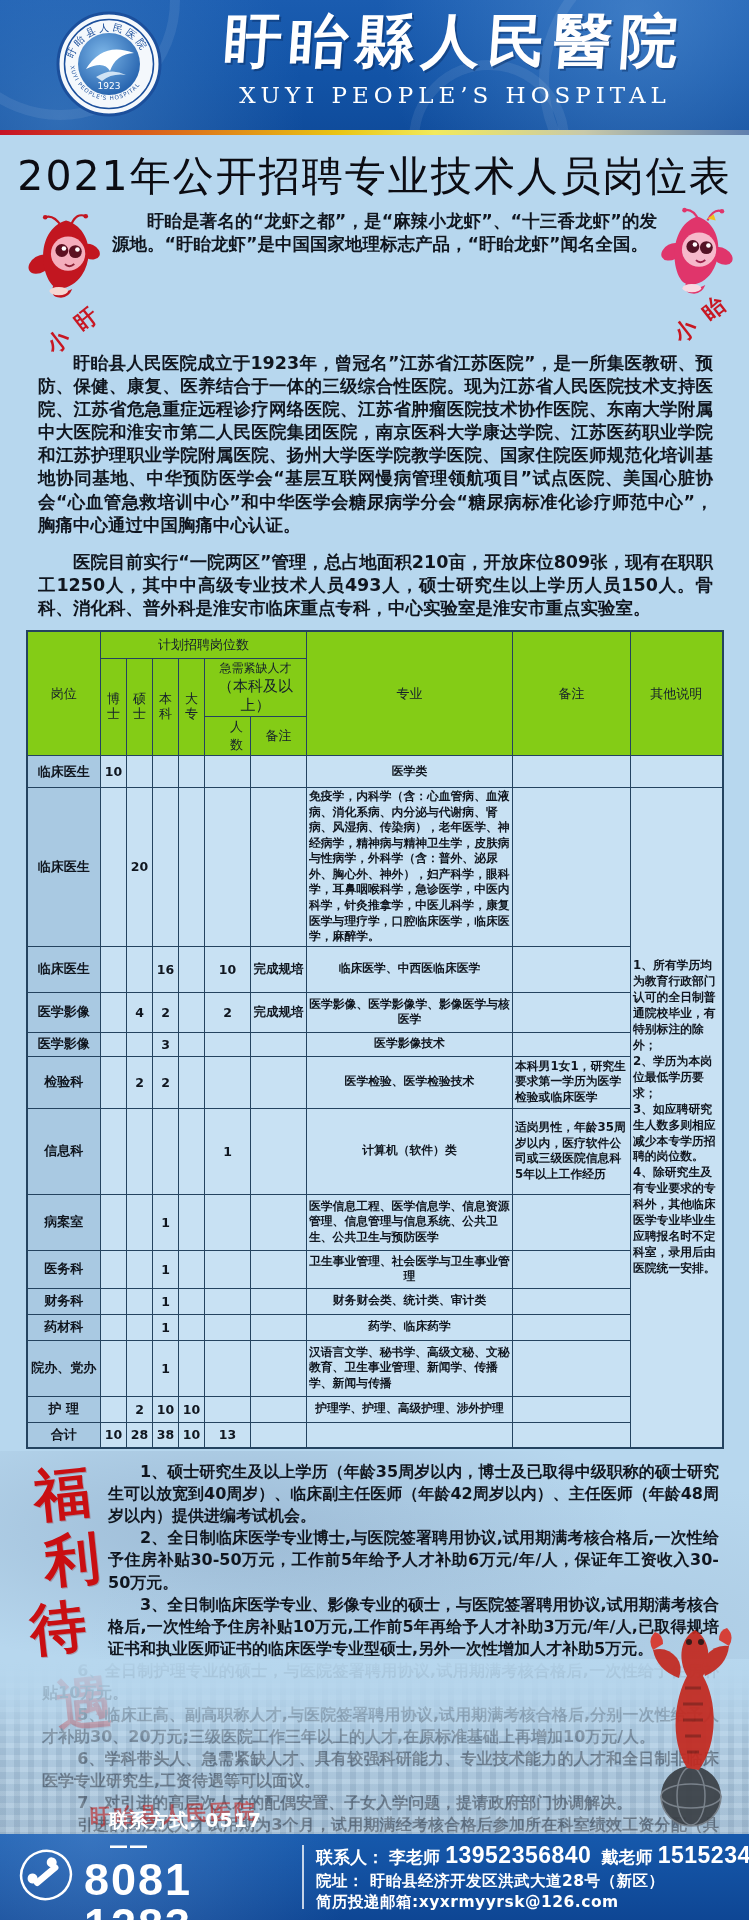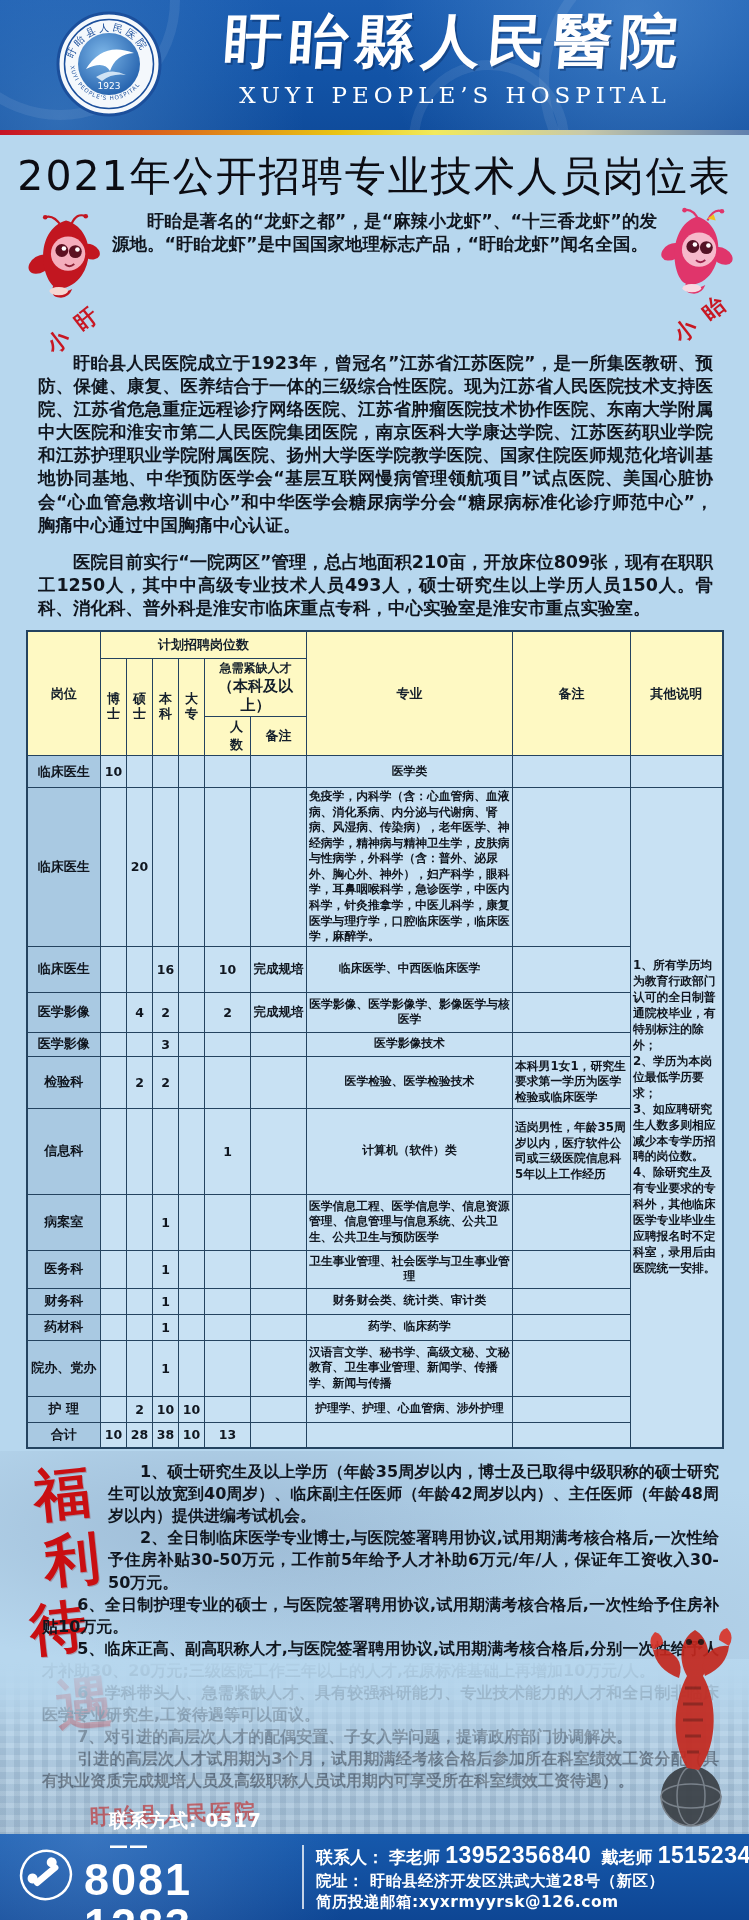--- a/index.html
+++ b/index.html
@@ -29,21 +29,21 @@
   .mascot.right{right:10px;top:-4px;}
   .mascot-label{position:absolute;color:#c81722;font-weight:bold;font-size:22px;font-family:"DejaVu Serif",serif;}
   .ml1{left:16px;top:96px;transform:rotate(-38deg);letter-spacing:14px;width:90px;}
   .ml2{right:-4px;top:100px;transform:rotate(-38deg);letter-spacing:14px;width:90px;text-align:right;}
   .p1{margin:2px 92px 0 112px;font-size:17.5px;font-weight:bold;line-height:1.32;text-indent:2em;text-align:justify;}
   .para{margin:14px 36px 0 38px;font-size:17.5px;font-weight:bold;line-height:1.32;text-indent:2em;text-align:justify;}
   
   table.jobs{width:696px;margin:10px auto 0;border-collapse:collapse;table-layout:fixed;
              background:#c8e1f3;border:2px solid #24435f;}
   table.jobs th,table.jobs td{border:1px solid #24435f;padding:1px 2px;vertical-align:middle;}
-  table.jobs th{background:#fef9c3;font-size:13px;font-weight:bold;color:#141f2b;}
+  table.jobs th{background:#84cc16;font-size:13px;font-weight:normal;color:#141f2b;}
   th.small{font-size:12px;}
   .vh{width:26px;line-height:1.15;word-break:break-all;padding:0 5px;margin-left:9px;}
   td.post{background:#a9c9e2;font-weight:bold;font-size:13px;text-align:center;}
   td.num{font-size:12.5px;font-weight:bold;text-align:center;}
   td.maj{font-size:11.8px;font-weight:bold;text-align:center;line-height:1.32;padding:2px 6px;}
   td.rmk{font-size:11.8px;font-weight:bold;text-align:left;line-height:1.32;padding:2px 4px;}
   td.oth{font-size:11.8px;font-weight:bold;text-align:left;line-height:1.35;padding:2px 4px;
          white-space:pre-line;vertical-align:middle;}
   .urg-t{display:block;font-size:12px;}
   .urg-s{display:block;font-size:15px;}
@@ -350,21 +350,21 @@
       <td class="rmk"></td>
     </tr>
     <tr style="height:26px;">
       <td class="post">护  理</td>
       <td class="num"></td>
       <td class="num">2</td>
       <td class="num">10</td>
       <td class="num">10</td>
       <td class="num"></td>
       <td class="num"></td>
-      <td class="maj">护理学、护理、心血管病、涉外护理</td>
+      <td class="maj">护理学、护理、高级护理、涉外护理</td>
       <td class="rmk"></td>
     </tr>
     <tr style="height:26px;">
       <td class="post">合计</td>
       <td class="num">10</td>
       <td class="num">28</td>
       <td class="num">38</td>
       <td class="num">10</td>
       <td class="num">13</td>
       <td class="num"></td>
@@ -375,20 +375,21 @@
     </table>
 
   <div class="welfare">
     <div class="mist"></div>
     <div class="wf-char wfc0">福</div>
     <div class="wf-char wfc1">利</div>
     <div class="wf-char wfc2">待</div>
     <div class="wf-char wfc3">遇</div>
     <p class="wf-a">1、硕士研究生及以上学历（年龄35周岁以内，博士及已取得中级职称的硕士研究生可以放宽到40周岁）、临床副主任医师（年龄42周岁以内）、主任医师（年龄48周岁以内）提供进编考试机会。</p>
     <p class="wf-a">2、全日制临床医学专业博士,与医院签署聘用协议,试用期满考核合格后,一次性给予住房补贴30-50万元，工作前5年给予人才补助6万元/年/人，保证年工资收入30-50万元。</p>
+    <p class="wf-a">3、全日制临床医学专业、影像专业的硕士，与医院签署聘用协议,试用期满考核合格后,一次性给予住房补贴10万元,工作前5年再给予人才补助3万元/年/人,已取得规培证书和执业医师证书的临床医学专业型硕士,另外一次性增加人才补助5万元。</p>
     <p class="wf-b">6、全日制护理专业的硕士，与医院签署聘用协议,试用期满考核合格后,一次性给予住房补贴10万元。</p>
     <p class="wf-b">5、临床正高、副高职称人才,与医院签署聘用协议,试用期满考核合格后,分别一次性给予人才补助30、20万元;三级医院工作三年以上的人才,在原标准基础上再增加10万元/人。</p>
     <p class="wf-b">6、学科带头人、急需紧缺人才、具有较强科研能力、专业技术能力的人才和全日制非临床医学专业研究生,工资待遇等可以面议。</p>
     <p class="wf-b">7、对引进的高层次人才的配偶安置、子女入学问题，提请政府部门协调解决。</p>
     <p class="wf-b">引进的高层次人才试用期为3个月，试用期满经考核合格后参加所在科室绩效工资分配（具有执业资质完成规培人员及高级职称人员试用期内可享受所在科室绩效工资待遇）。</p>
   </div>
 
   <div class="campus"></div>
   <div class="campus-mask"></div>
   <div class="gate-caption">盱眙县人民医院</div>

